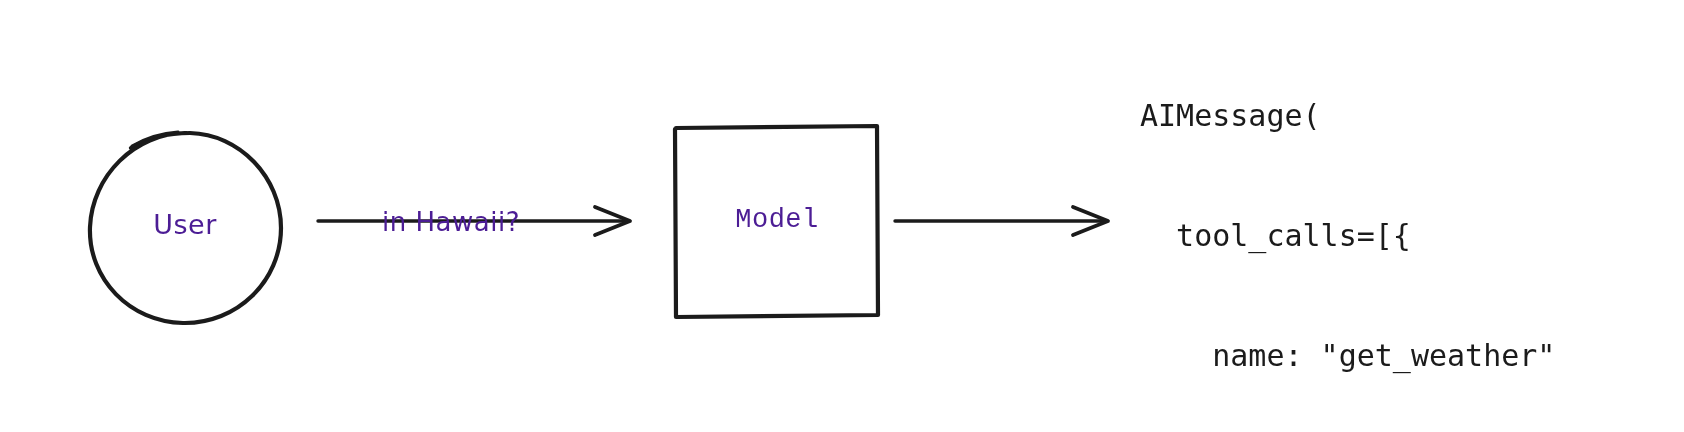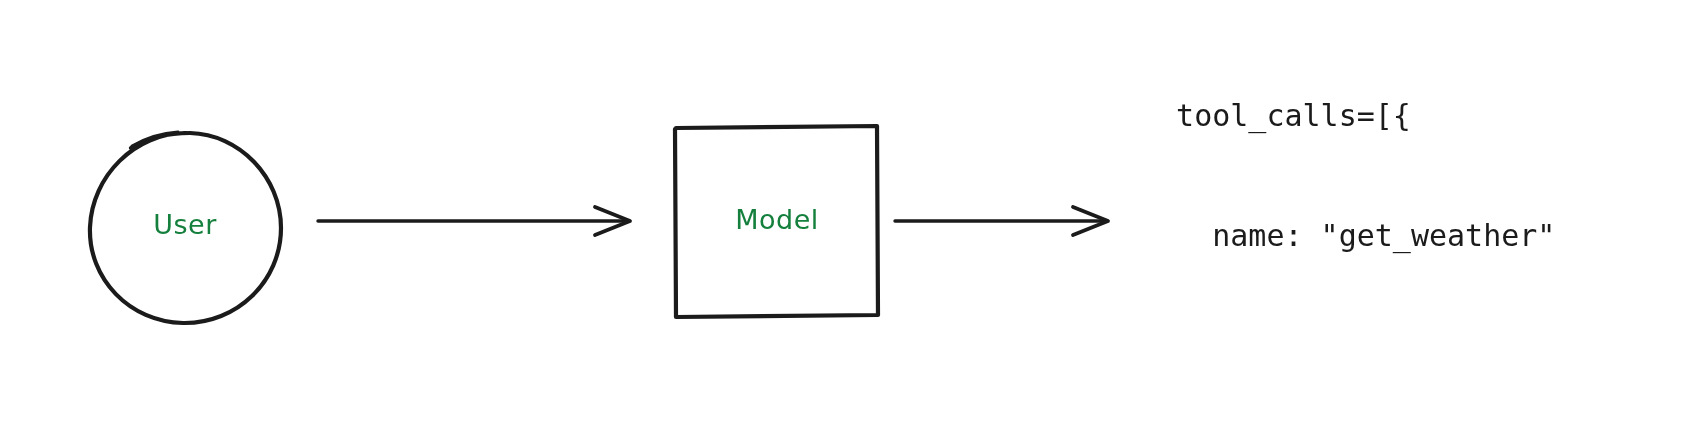--- a/index.html
+++ b/index.html
@@ -20,39 +20,40 @@
   #sketch {
     position: absolute;
     left: 0;
     top: 0;
     width: 1684px;
     height: 432px;
   }
   .hand-label {
     position: absolute;
     font-family: "DejaVu Sans", sans-serif;
-    color: #15803d;
+    color: #4c1d95;
     white-space: pre;
     text-align: center;
     font-weight: 400;
     letter-spacing: 0.5px;
   }
   #user-label {
     left: 90px;
     top: 208px;
     width: 190px;
     font-size: 27px;
     line-height: 34px;
   }
   #model-label {
     left: 686px;
     top: 203px;
     width: 182px;
     font-size: 27px;
     line-height: 34px;
+    font-family: Liberation Mono, monospace;
   }
   #edge-label {
     left: 286px;
     top: 122px;
     width: 330px;
     font-size: 26px;
     line-height: 40px;
   }
   #code-block {
     position: absolute;
@@ -101,23 +102,25 @@
       <path d="M 895 221 L 1105 221" fill="none" stroke="#1b1b1b" stroke-width="3.4" stroke-linecap="round"></path>
       <path d="M 1073 207 L 1108 221 L 1073 235" fill="none" stroke="#1b1b1b" stroke-width="3.8" stroke-linecap="round" stroke-linejoin="round"></path>
     </g>
   </svg>
 
   <div class="hand-label" id="user-label">User</div>
 
   <div class="hand-label" id="model-label">Model</div>
 
   <div class="hand-label" id="edge-label">
+    <div>in Hawaii?</div>
   </div>
 
   <div id="code-block">
+    <span class="code-line">AIMessage(</span>
     <span class="code-line">  tool_calls=[{</span>
     <span class="code-line">    name: "get_weather"</span>
     
     
     
     
     
     
     
   </div>

